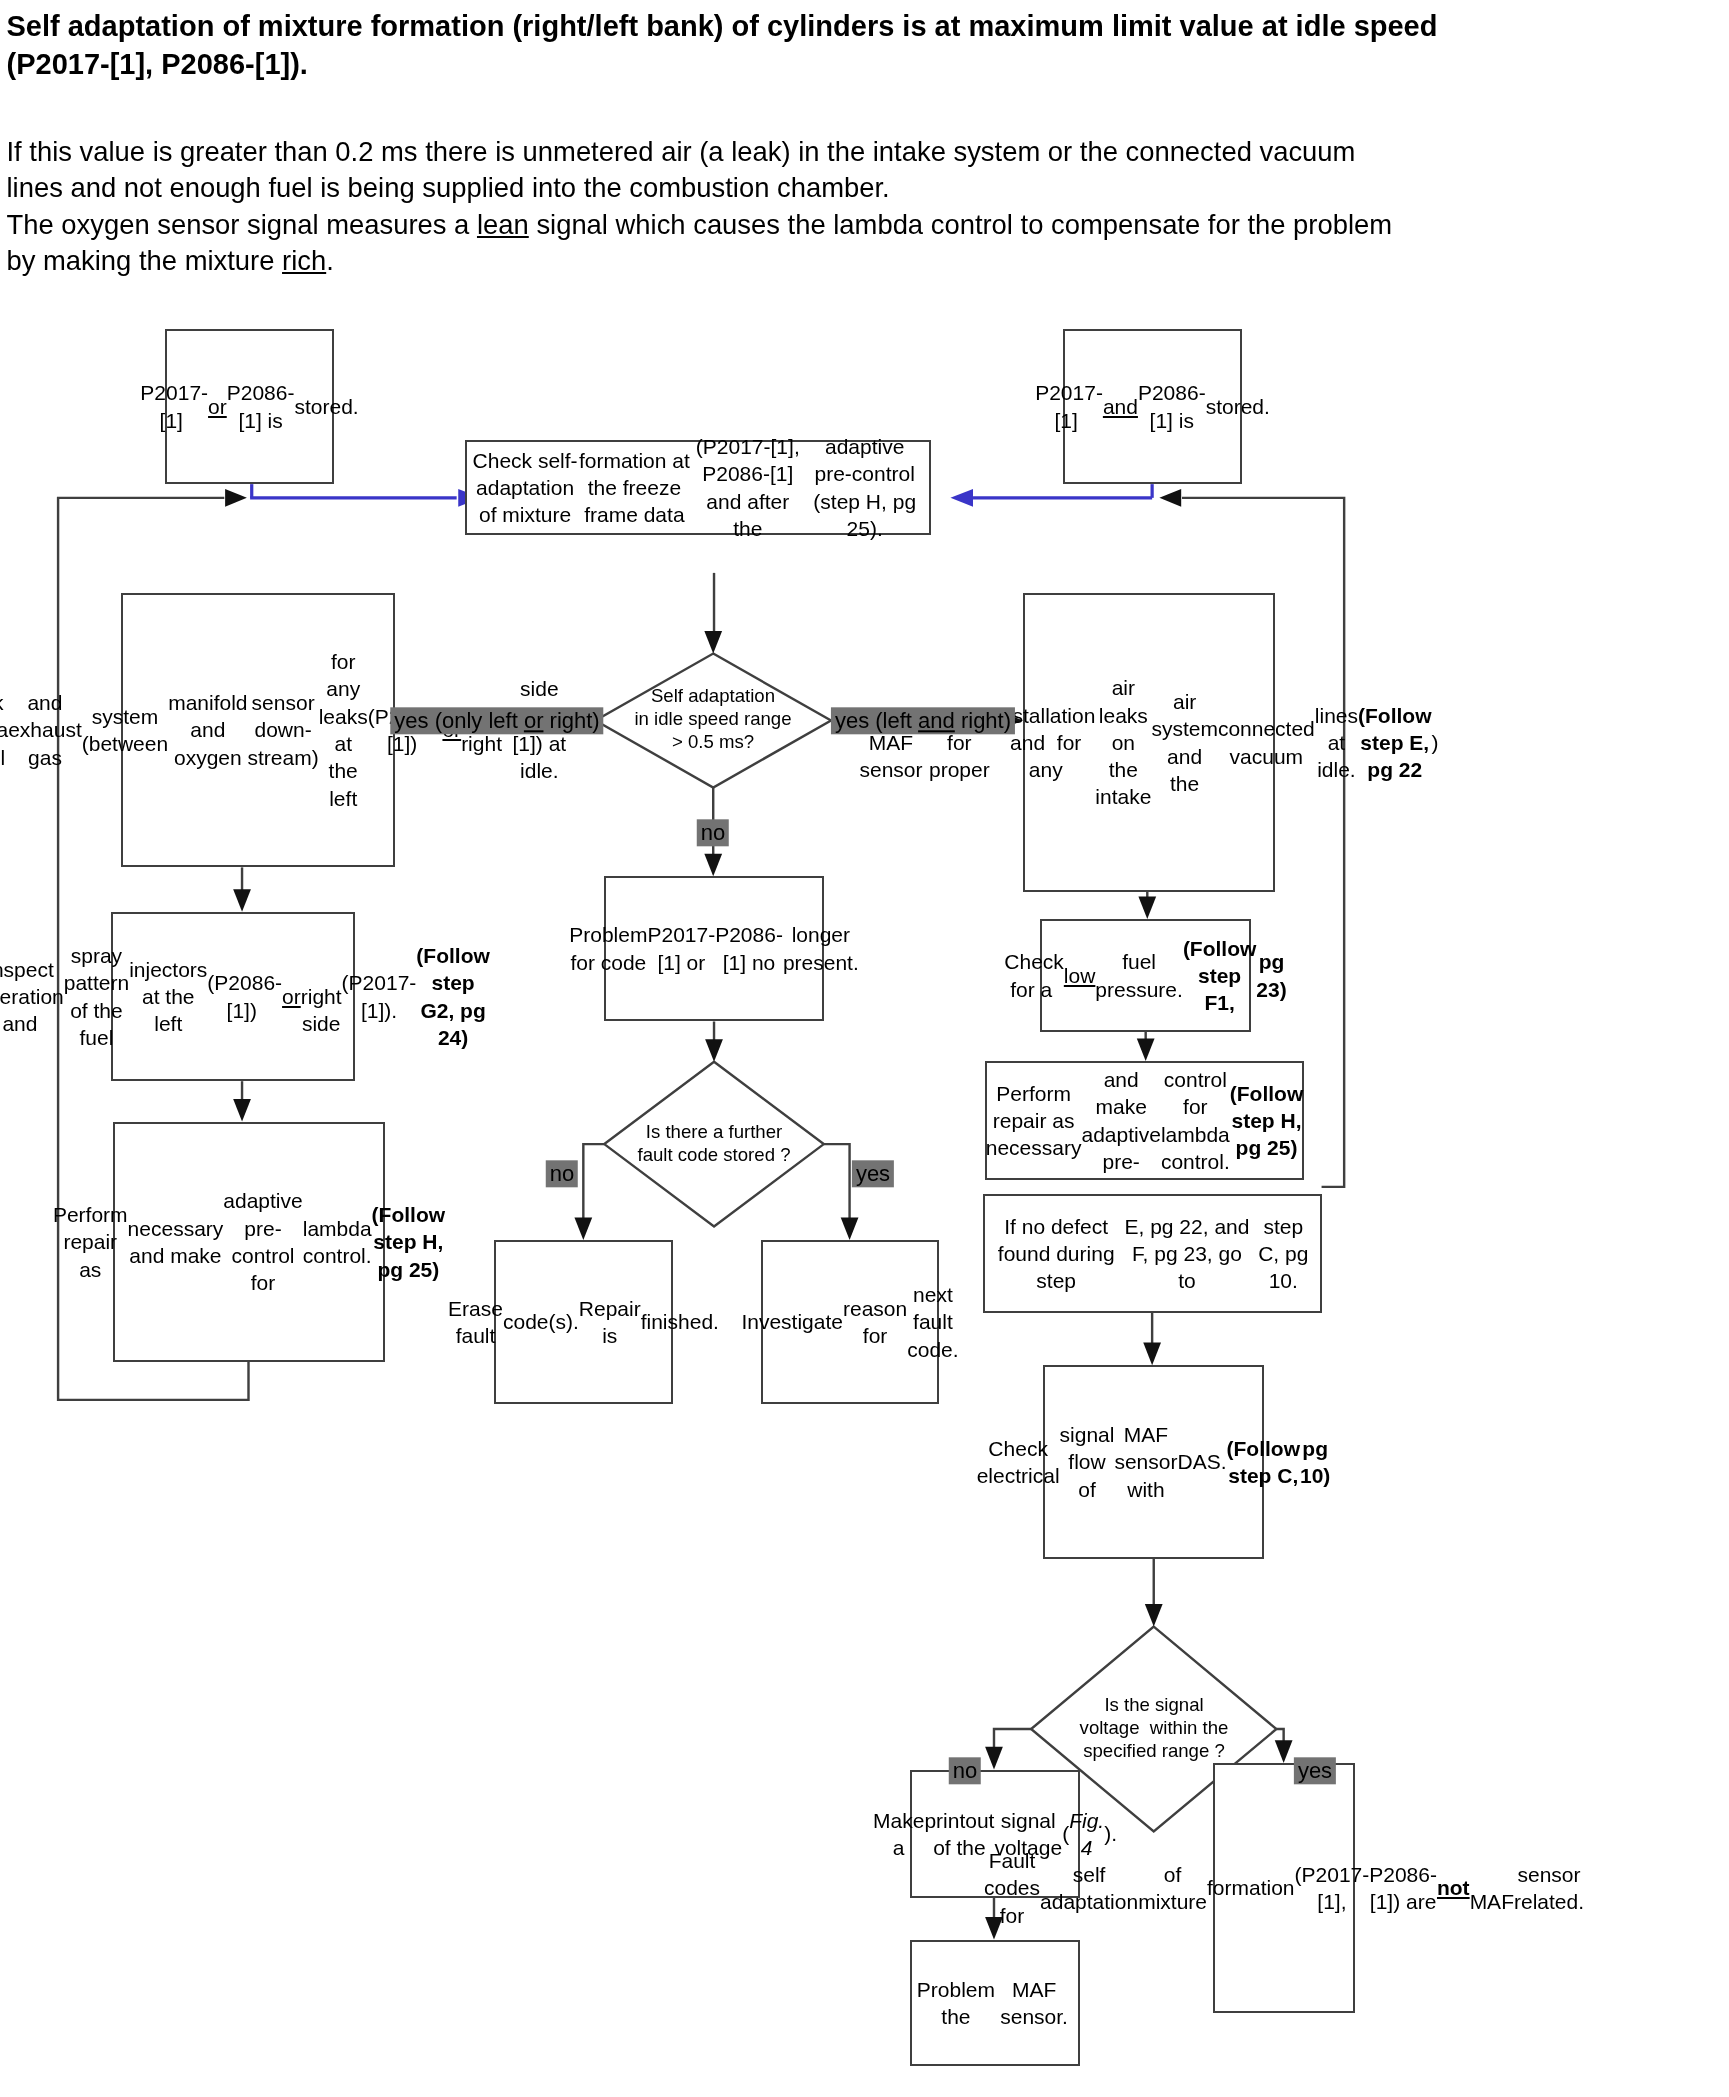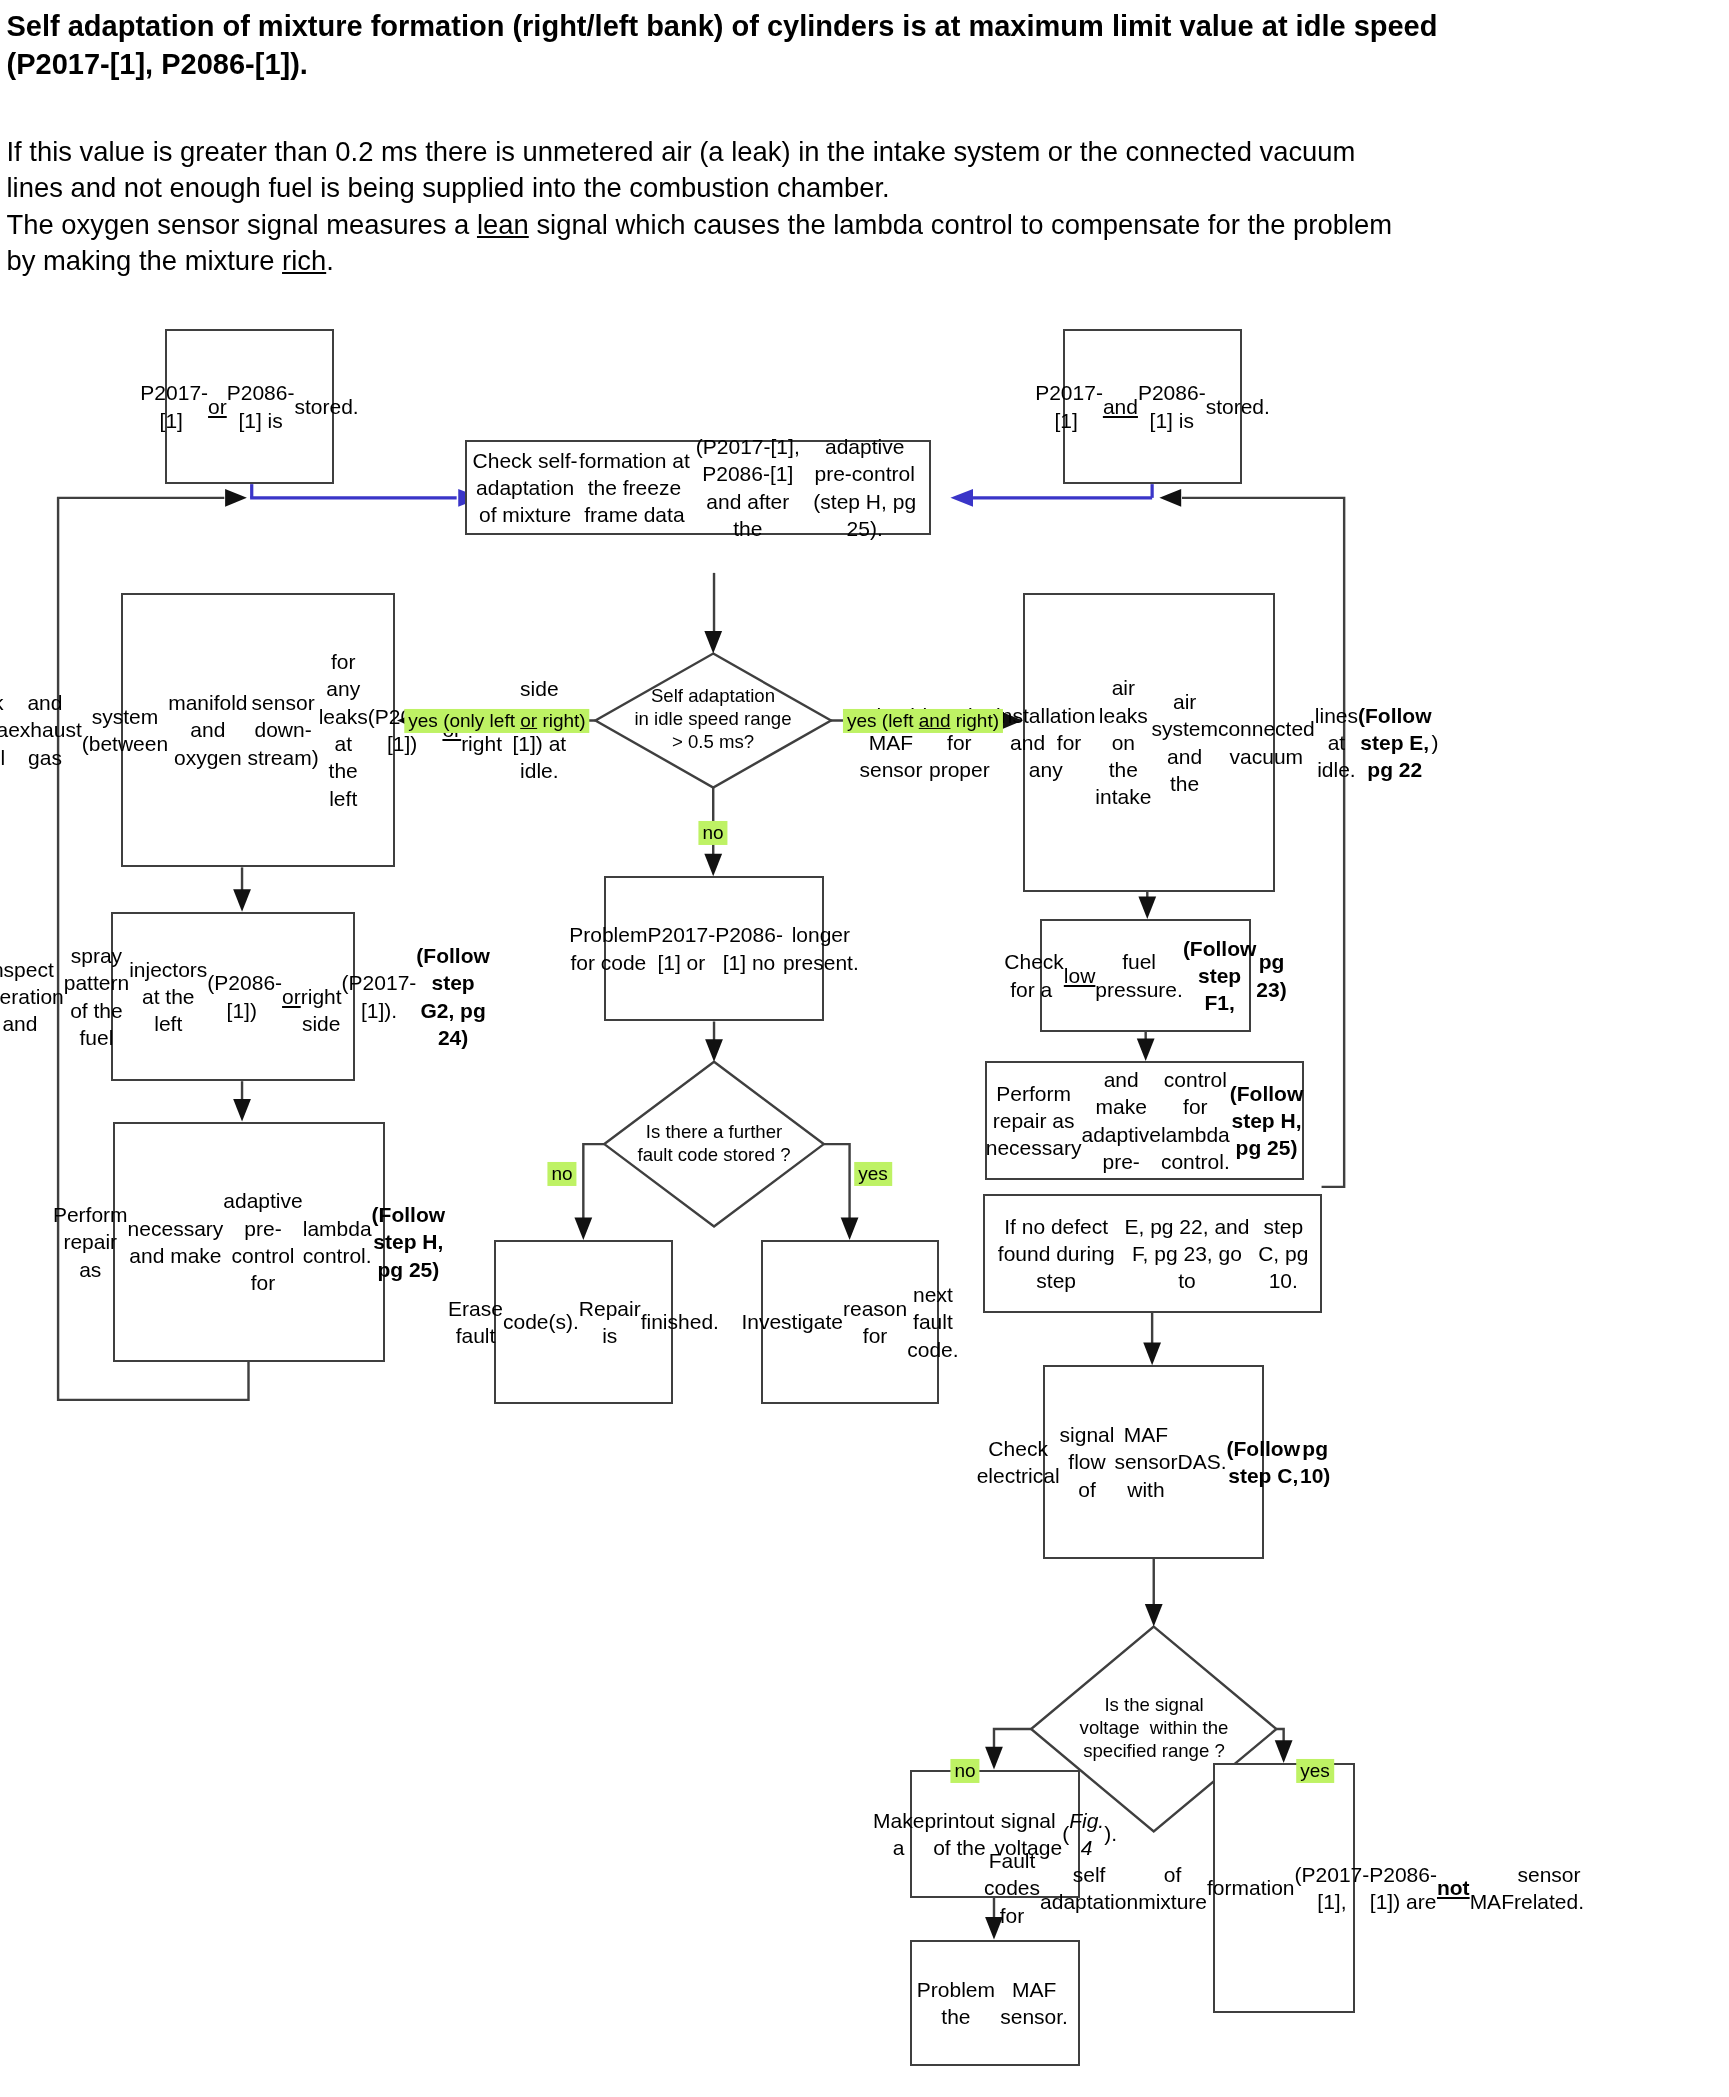--- a/index.html
+++ b/index.html
@@ -43,22 +43,22 @@
     background:#ffffff;border:2.4px solid var(--connector-gray);
     display:flex;align-items:center;justify-content:center;
     text-align:center;font-size:21px;line-height:1.3;
     white-space:pre-wrap;padding:3.2px 4.8px;
   }
   .diamond-text{
     position:absolute;z-index:2;text-align:center;
     font-size:18.6px;line-height:1.25;white-space:pre-wrap;
   }
   .edge-label{
-    position:absolute;z-index:3;background:#bef264;
-    font-size:19px;line-height:1.1;padding:1.6px 4px;
+    position:absolute;z-index:3;background:#737373;
+    font-size:22px;line-height:1.1;padding:1.6px 4px;
     transform:translate(-50%,-50%);white-space:nowrap;
   }
 </style>
 </head>
 <body>
 
 <div id="canvas">
 
   <div id="doc-title"><span>Self adaptation of mixture formation (right/left bank) of cylinders is at maximum limit value at idle speed</span><br><span>(P2017-[1], P2086-[1]).</span></div>
   <div id="doc-paragraph"><span>If this value is greater than 0.2 ms there is unmetered air (a leak) in the intake system or the connected vacuum</span><br><span>lines and not enough fuel is being supplied into the combustion chamber.</span><br><span>The oxygen sensor signal measures a </span><span class="u">lean</span><span> signal which causes the lambda control to compensate for the problem</span><br><span>by making the mixture </span><span class="u">rich</span><span>.</span></div>

